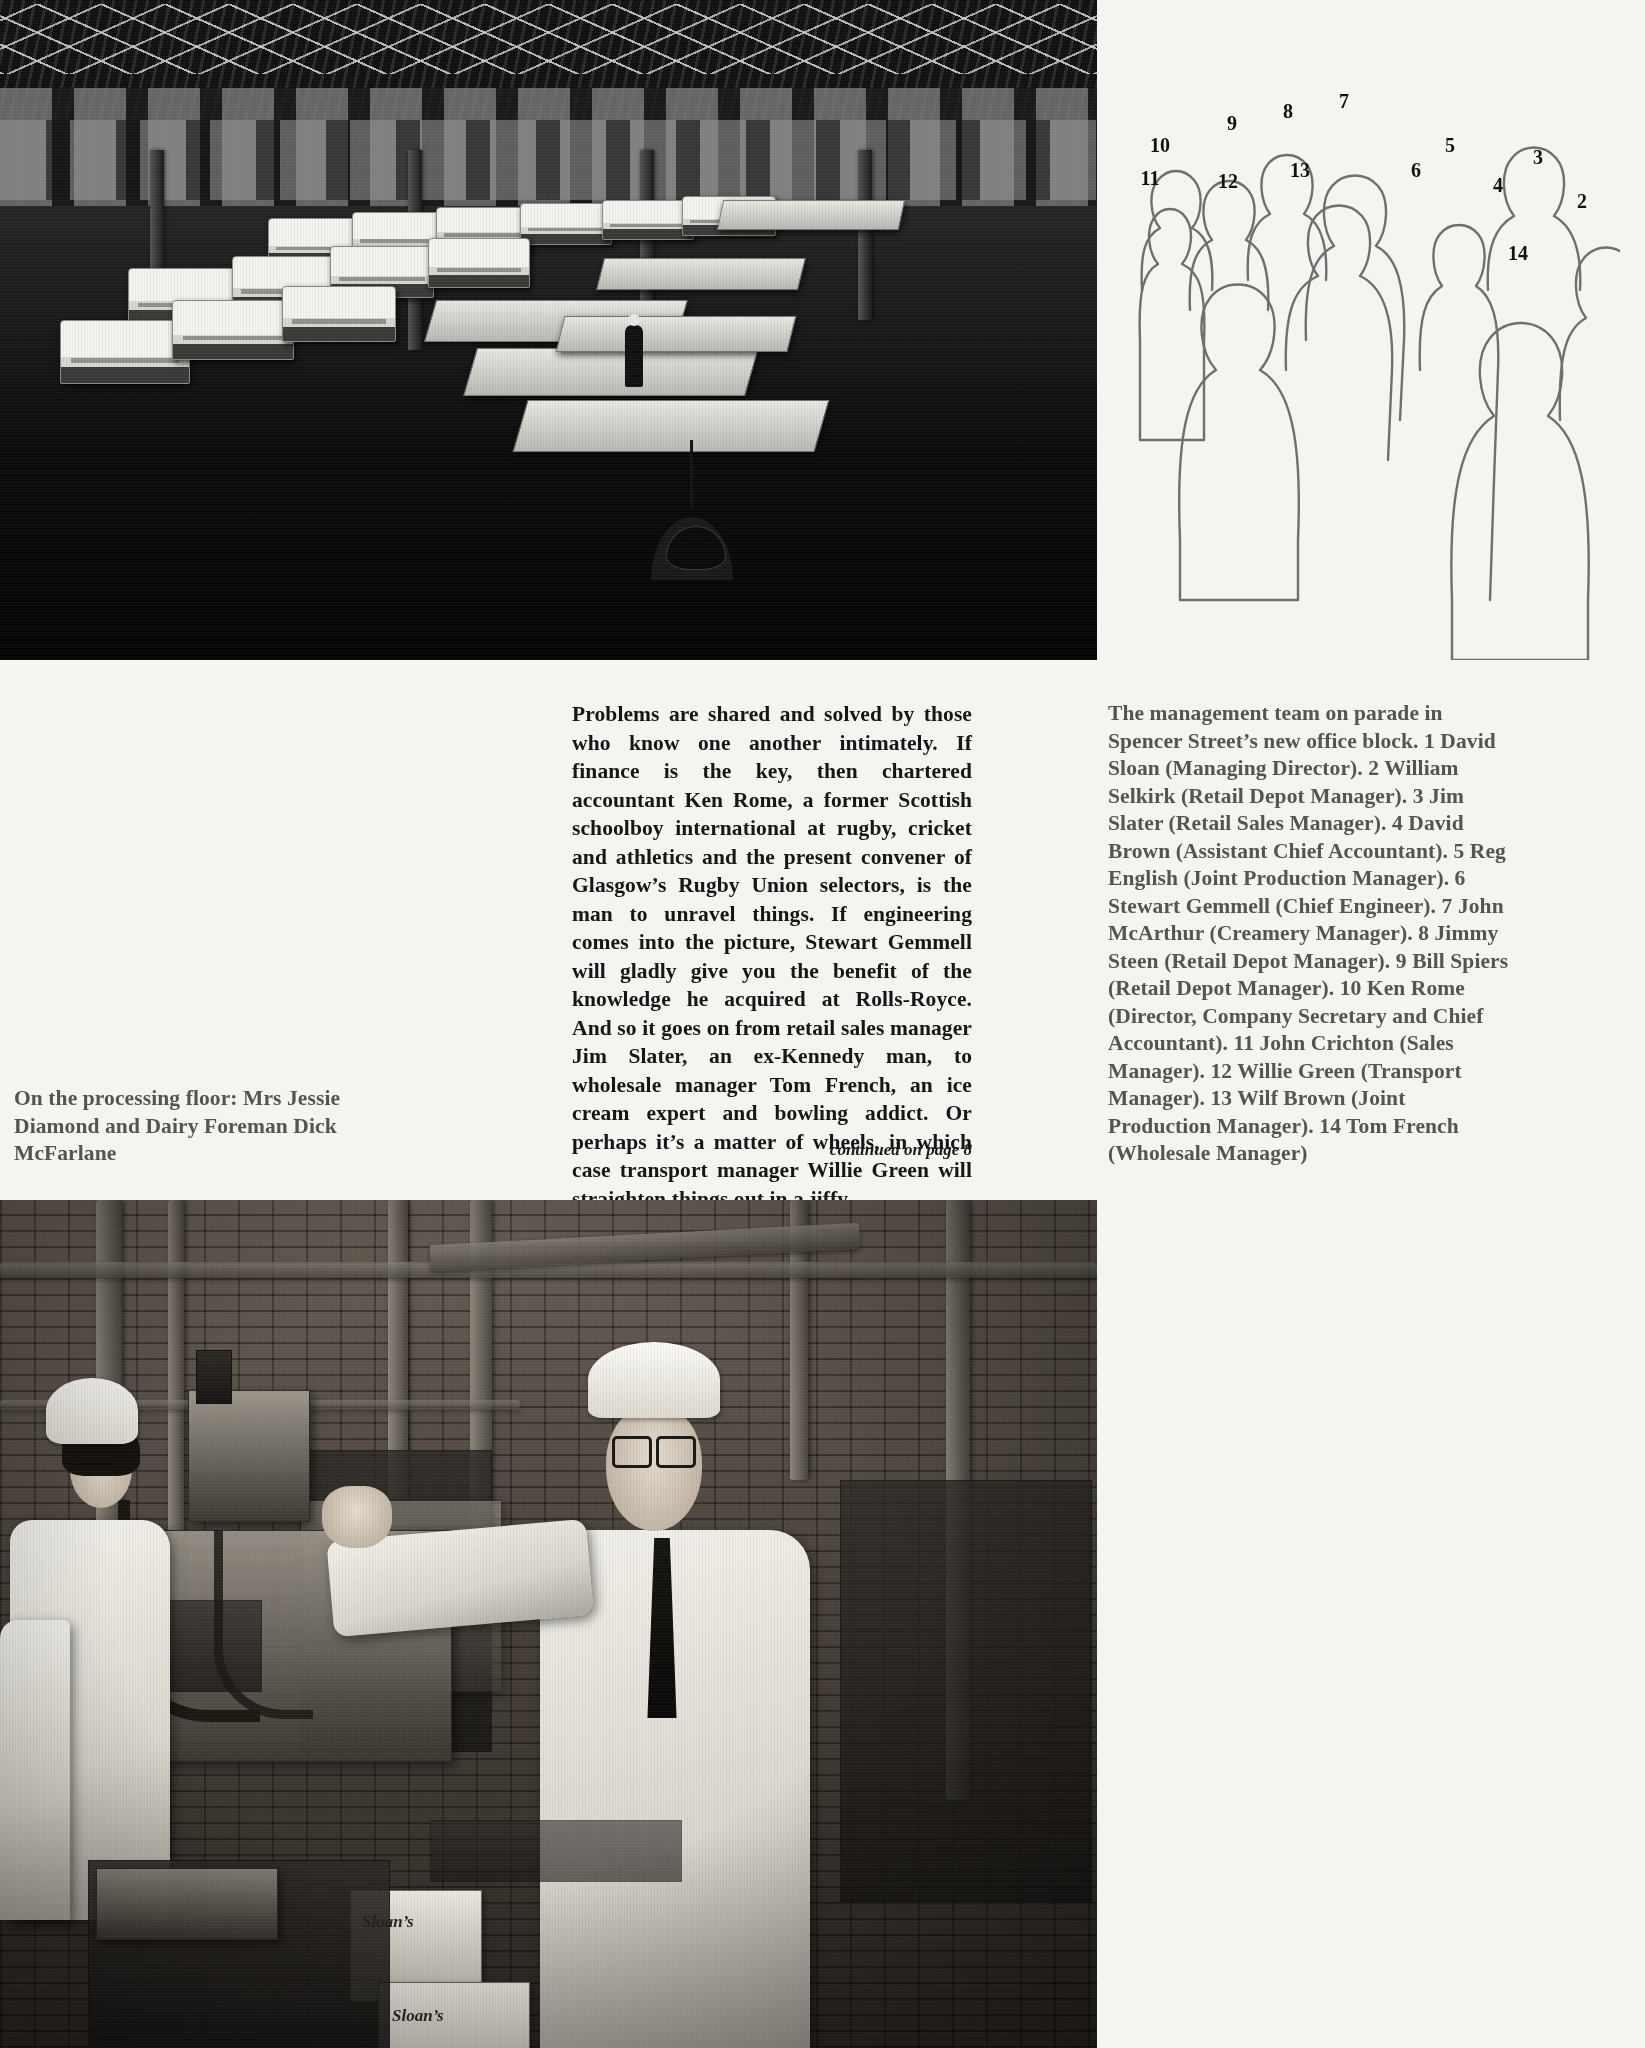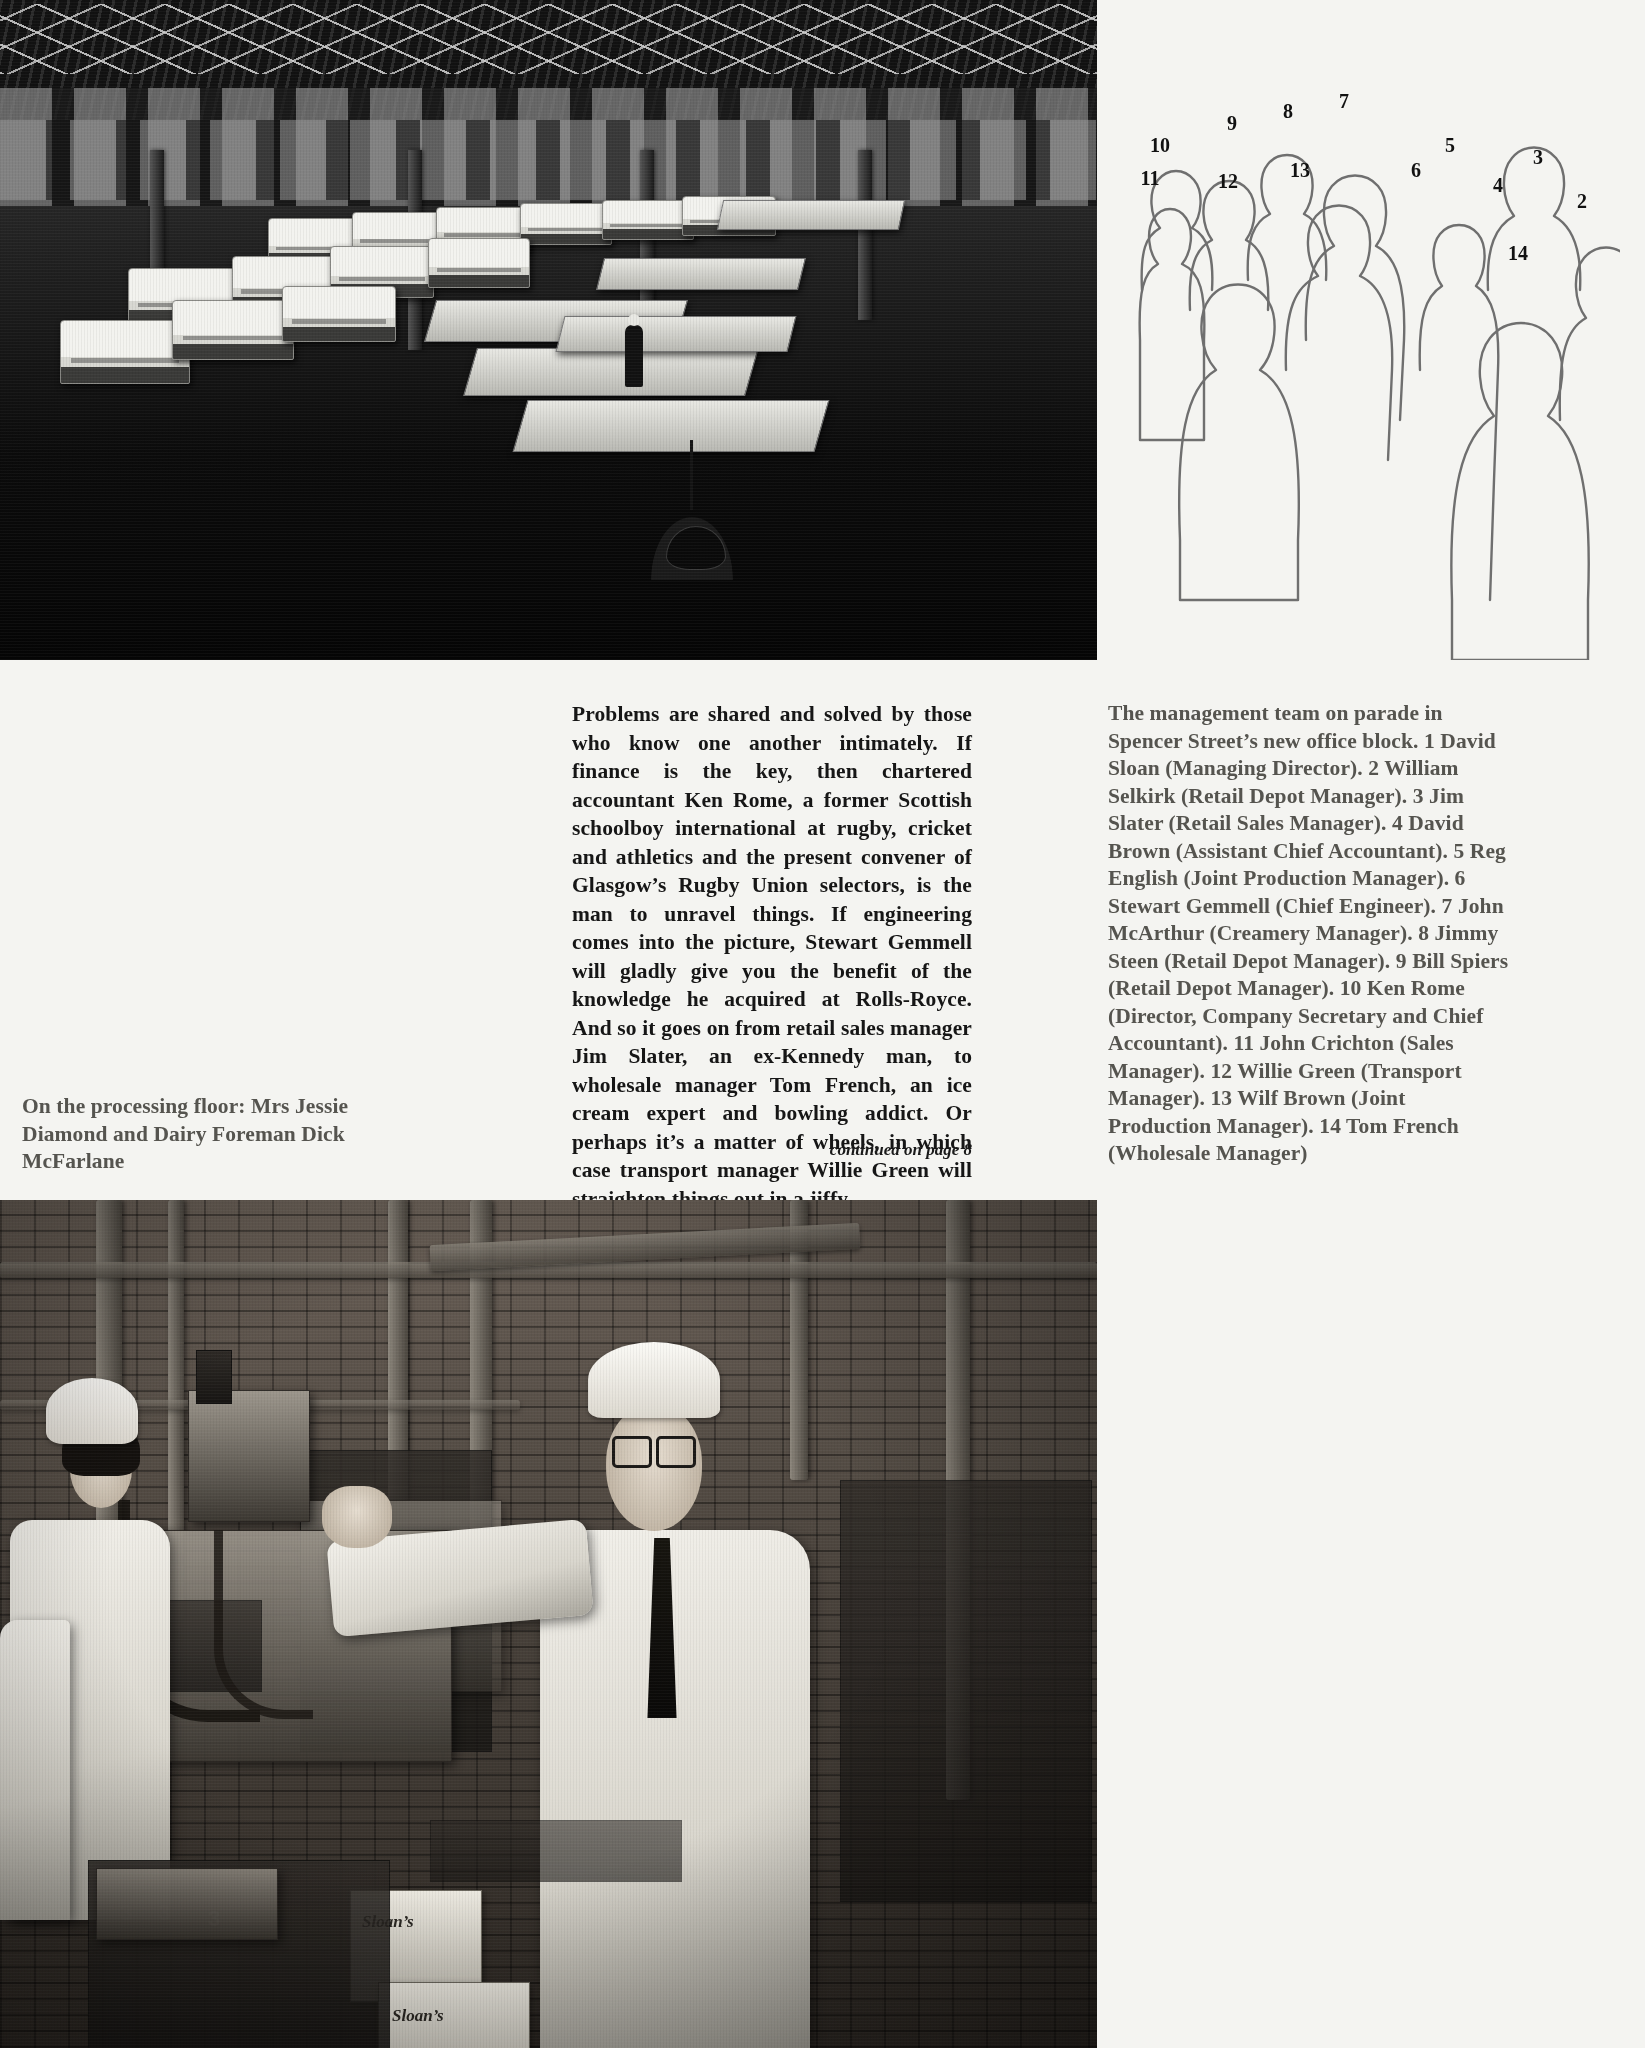--- a/index.html
+++ b/index.html
@@ -298,21 +298,21 @@
         <text x="462" y="168">2</text>
         <text x="542" y="168">1</text>
         <text x="398" y="220">14</text>
       </g>
     </svg>
   </div>
 
   <div class="cols">
 
     <div class="caption-lower">
-      <p class="caption" style="margin:8px;">On the processing floor: Mrs Jessie Diamond and Dairy Foreman Dick McFarlane</p>
+      <p class="caption" style="margin:0;">On the processing floor: Mrs Jessie Diamond and Dairy Foreman Dick McFarlane</p>
     </div>
 
     <div class="col col2">
       <p class="body-text" style="margin:0;">Problems are shared and solved by those who know one another intimately. If finance is the key, then chartered accountant Ken Rome, a former Scottish schoolboy international at rugby, cricket and athletics and the present convener of Glasgow’s Rugby Union selectors, is the man to unravel things. If engineering comes into the picture, Stewart Gemmell will gladly give you the benefit of the knowledge he acquired at Rolls-Royce. And so it goes on from retail sales manager Jim Slater, an ex-Kennedy man, to wholesale manager Tom French, an ice cream expert and bowling addict. Or perhaps it’s a matter of wheels, in which case transport manager Willie Green will straighten things out in a jiffy.</p>
       <div class="continued">continued on page 8</div>
     </div>
 
     <div class="col col3">
       <p class="caption" style="margin:0;">The management team on parade in Spencer Street’s new office block. 1 David Sloan (Managing Director). 2 William Selkirk (Retail Depot Manager). 3 Jim Slater (Retail Sales Manager). 4 David Brown (Assistant Chief Accountant). 5 Reg English (Joint Production Manager). 6 Stewart Gemmell (Chief Engineer). 7 John McArthur (Creamery Manager). 8 Jimmy Steen (Retail Depot Manager). 9 Bill Spiers (Retail Depot Manager). 10 Ken Rome (Director, Company Secretary and Chief Accountant). 11 John Crichton (Sales Manager). 12 Willie Green (Transport Manager). 13 Wilf Brown (Joint Production Manager). 14 Tom French (Wholesale Manager)</p>
     </div>

